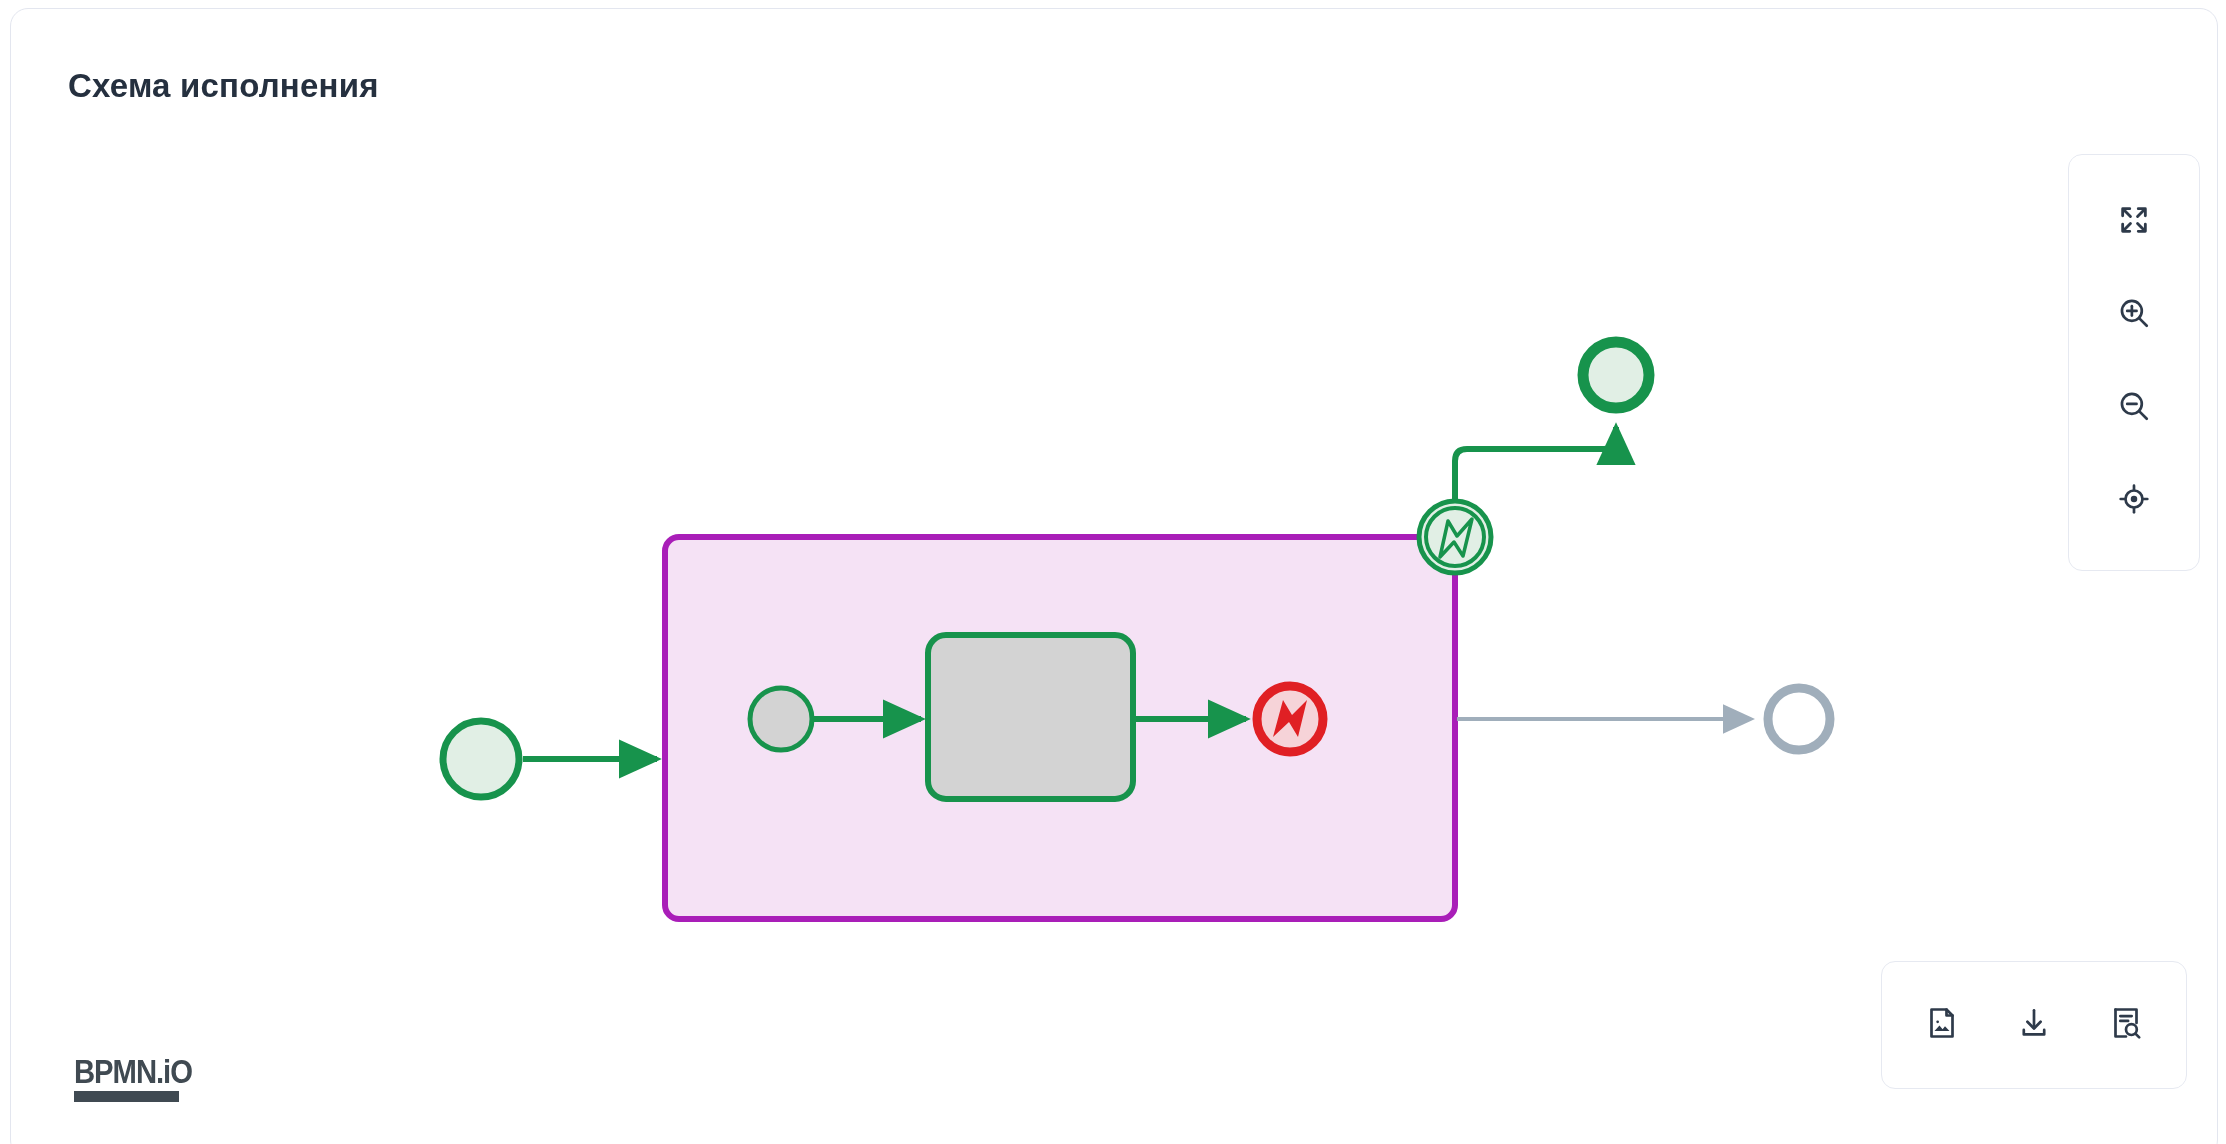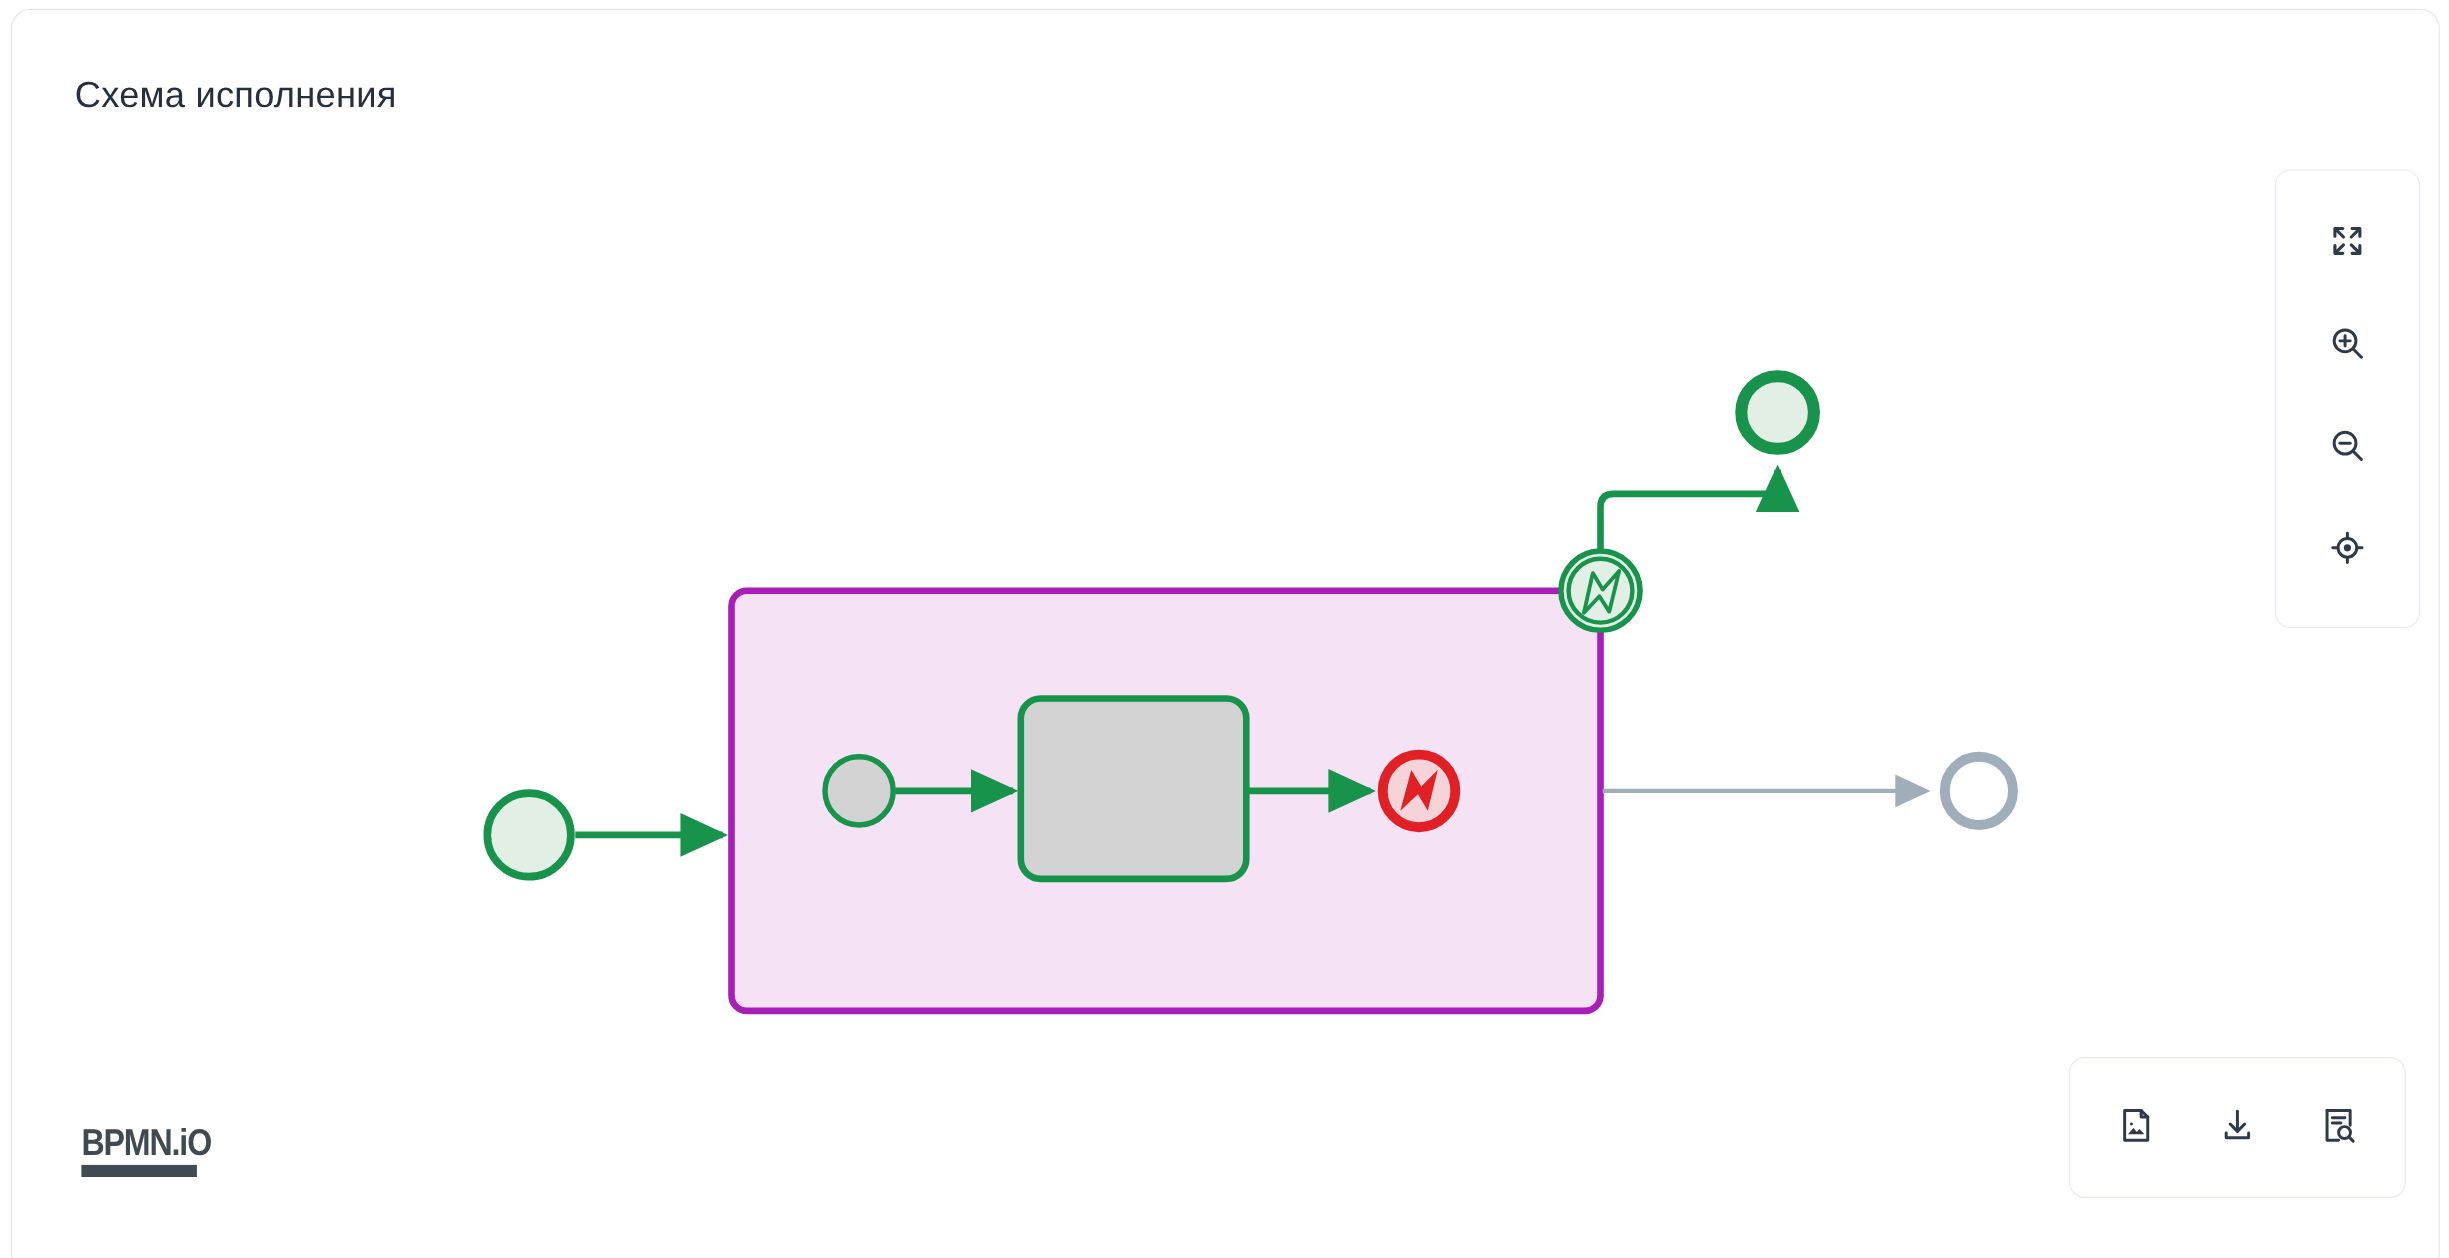--- a/index.html
+++ b/index.html
@@ -22,21 +22,21 @@
     border: 1.5px solid #e3e6ef;
     border-radius: 18px;
     overflow: hidden;
   }
 
   .page-title {
     position: absolute;
     left: 57px;
     top: 58px;
     font-size: 33px;
-    font-weight: 400;
+    font-weight: 700;
     color: #25303f;
     letter-spacing: 0.2px;
     white-space: nowrap;
   }
 
   
   .bpmn-canvas {
     position: absolute;
     left: 0;
     top: 0;
@@ -94,21 +94,21 @@
     justify-content: center;
     cursor: pointer;
     background: transparent;
     border: none;
   }
 
   
   .bpmnio-logo {
     position: absolute;
     left: 63px;
-    top: 1014px;
+    top: 1046px;
     width: 122px;
     cursor: pointer;
     user-select: none;
     text-align: center;
   }
   .bpmnio-logo .logo-text {
     font-family: "Liberation Sans Narrow", "Liberation Sans", sans-serif;
     font-size: 34px;
     font-weight: 700;
     letter-spacing: -1.2px;

